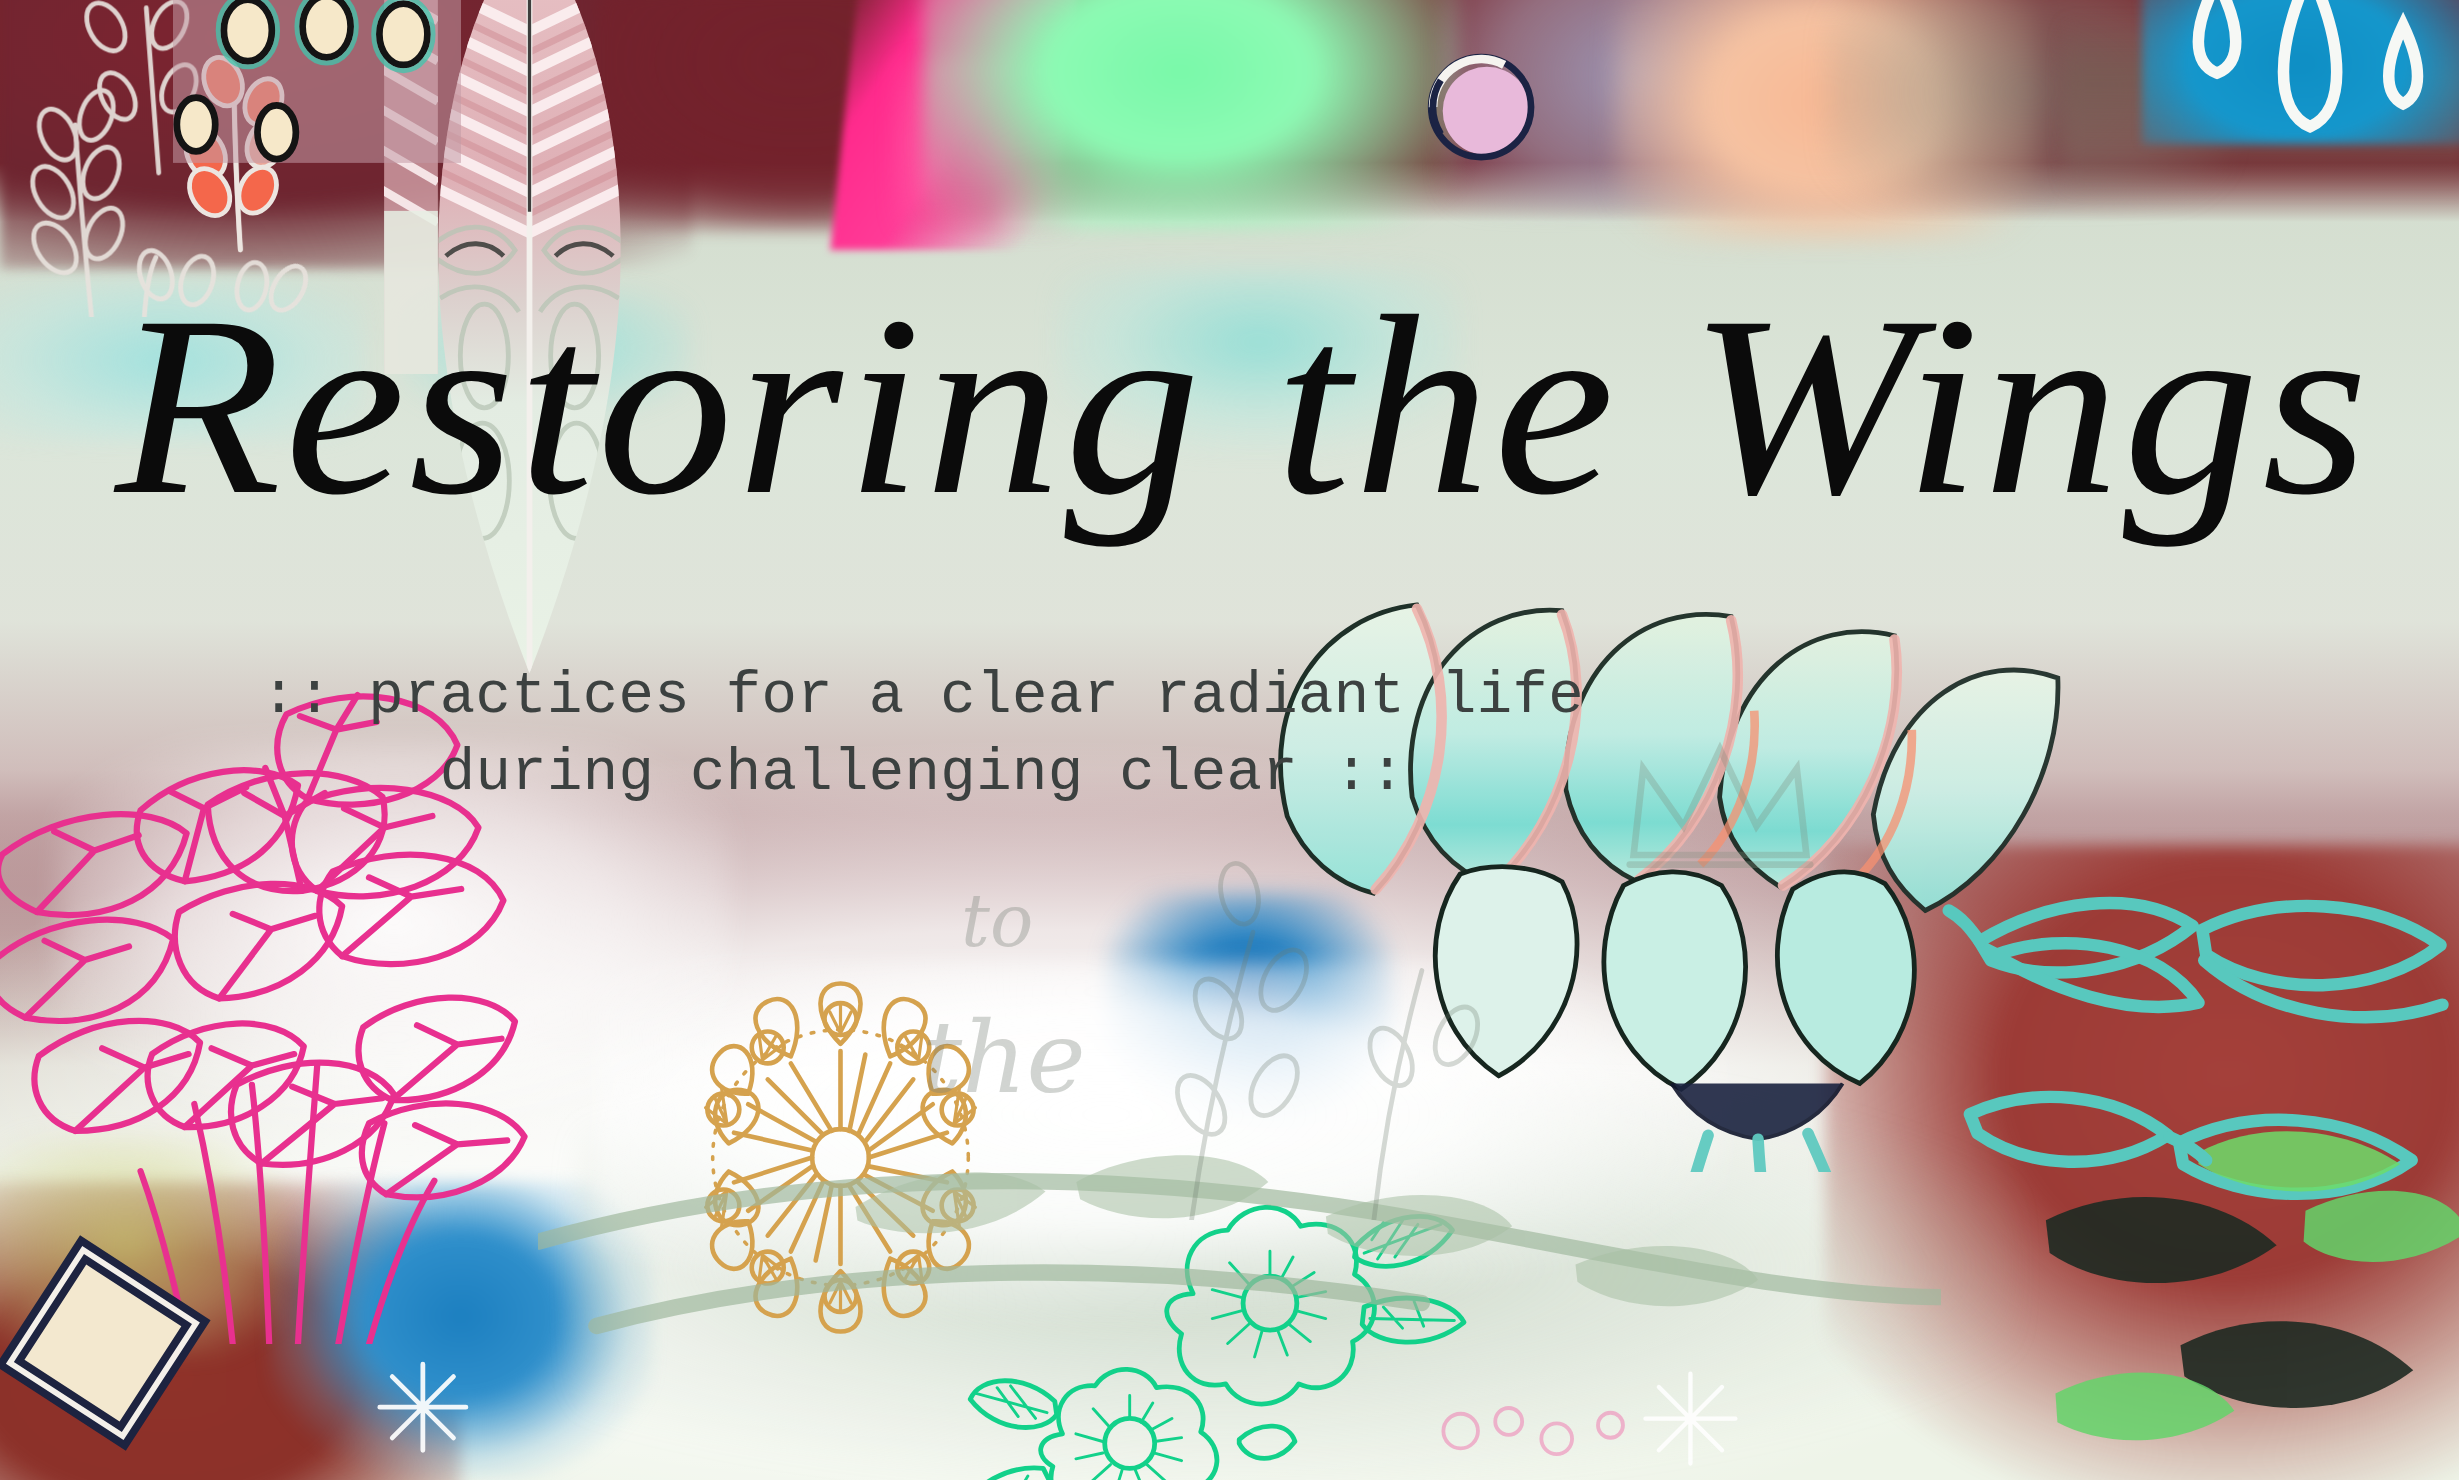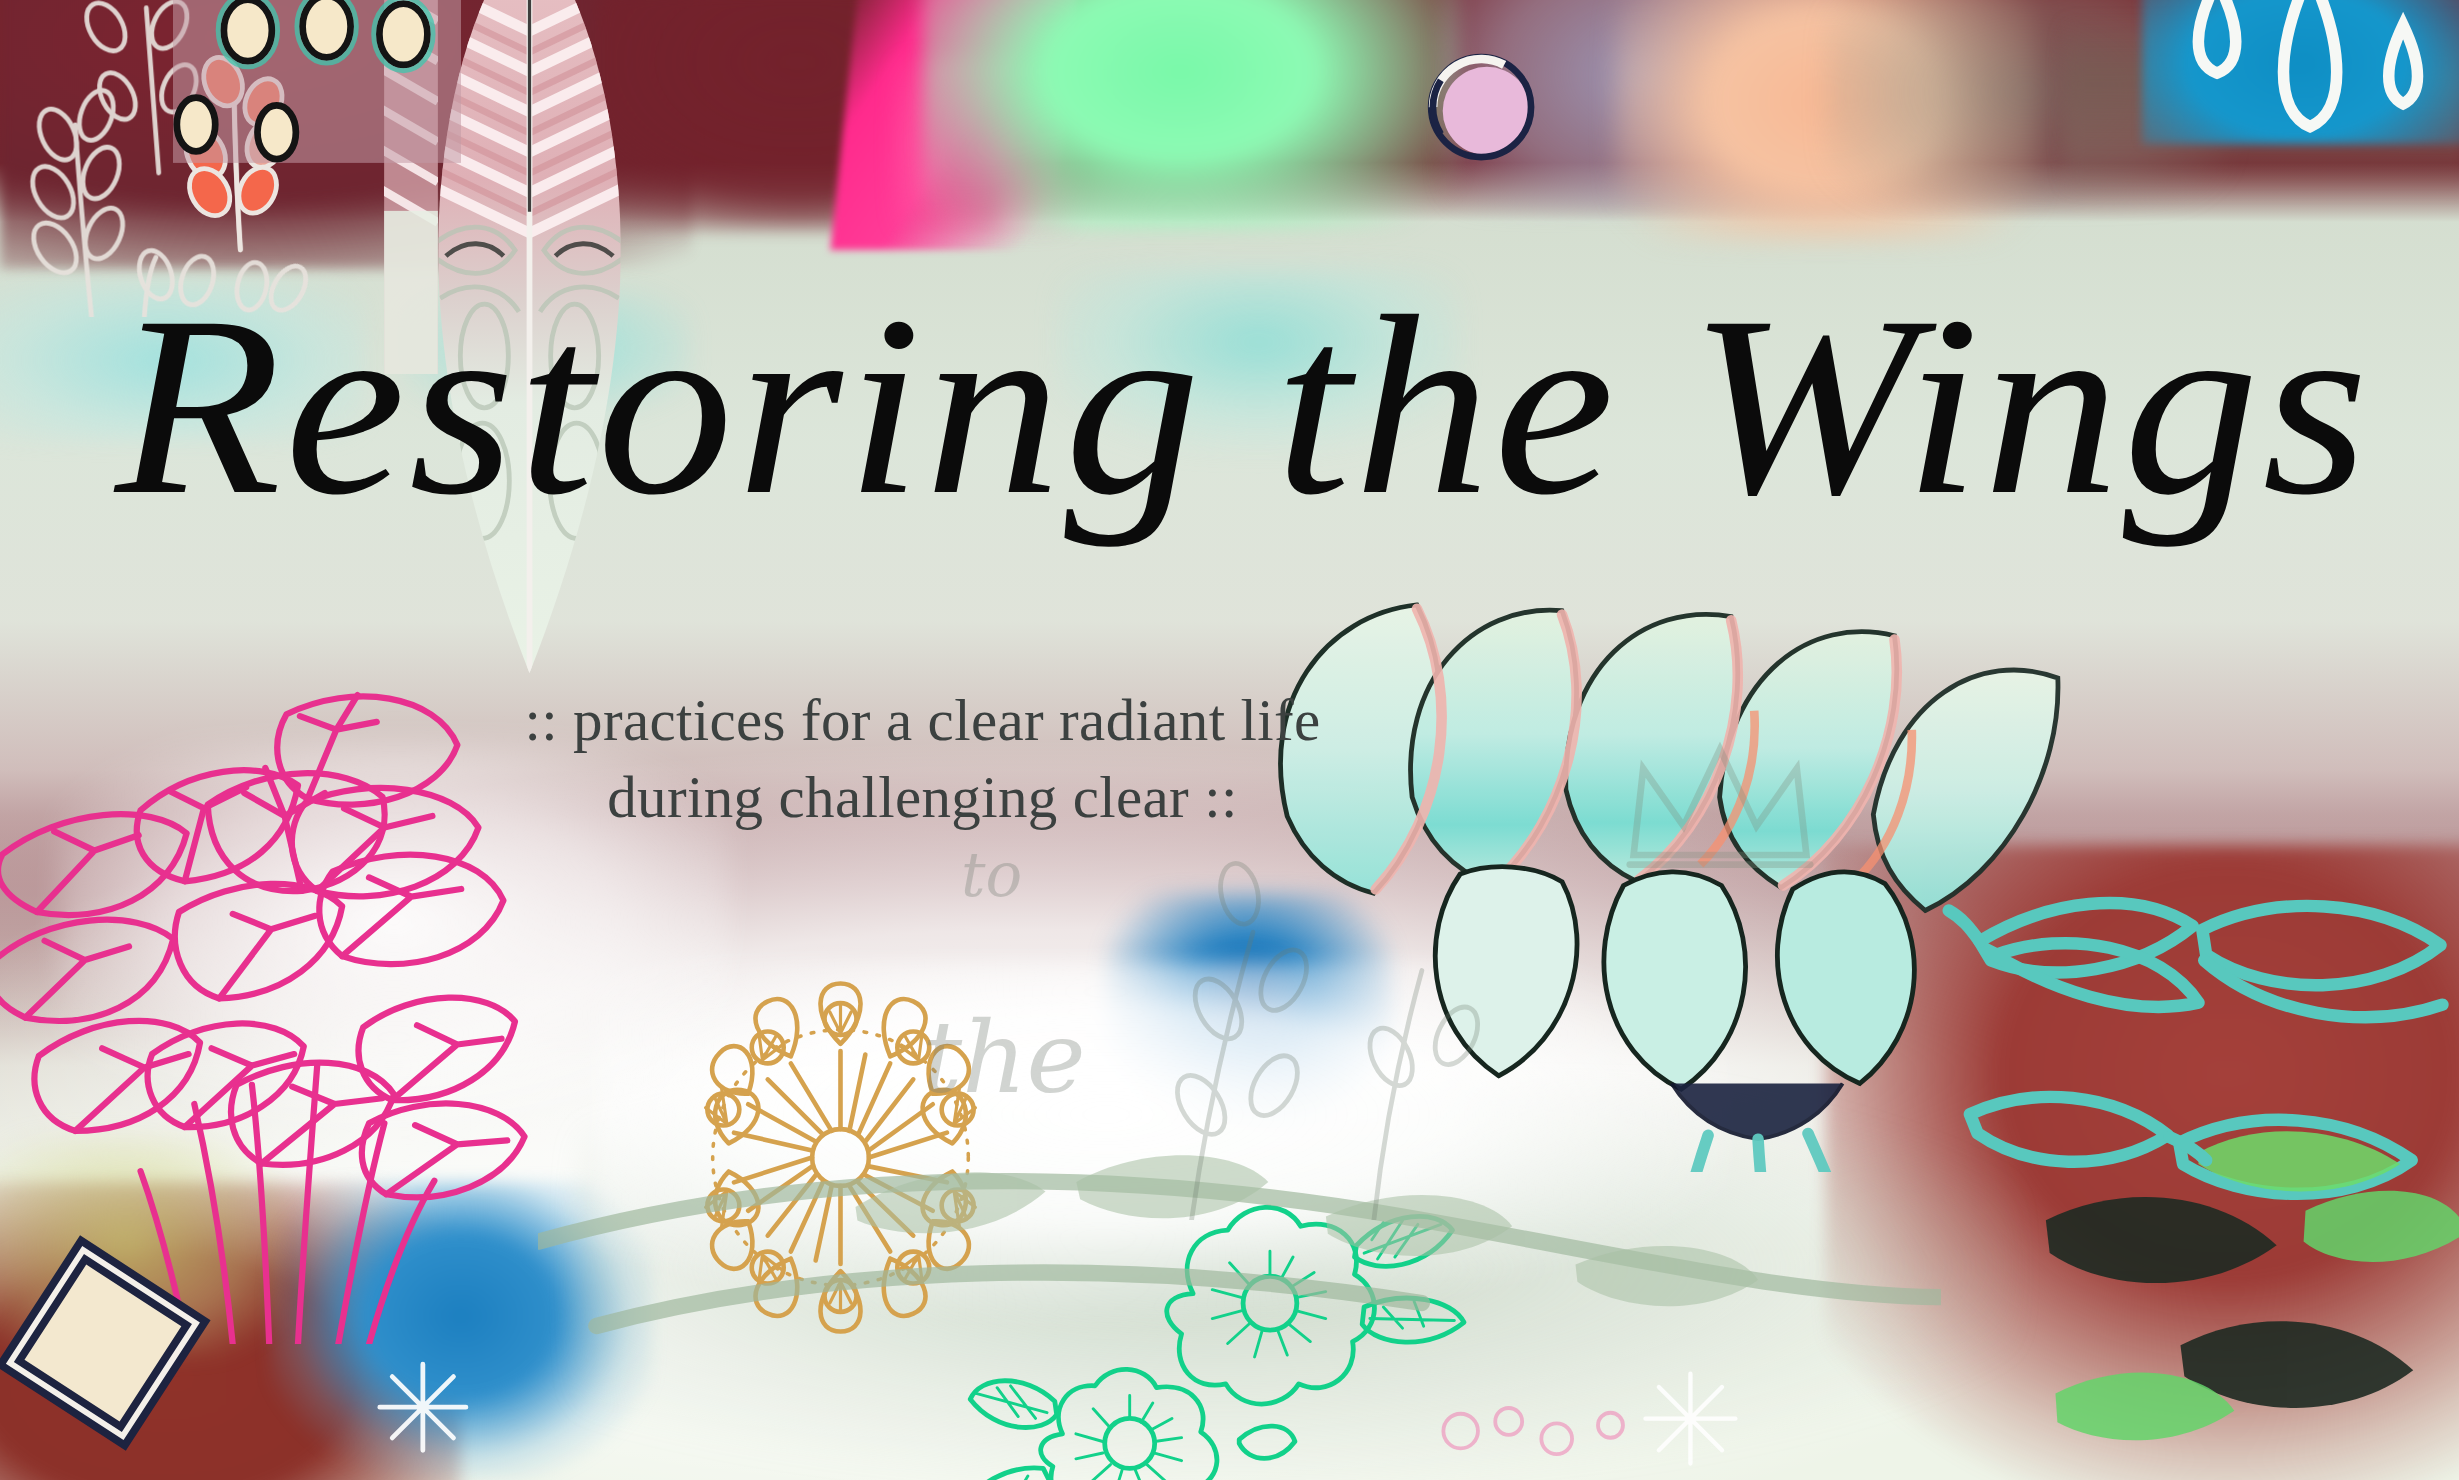--- a/index.html
+++ b/index.html
@@ -198,27 +198,26 @@
     text-align: left;
     transform: scaleX(1.06);
     transform-origin: left center;
   }
   .subtitle {
     position: absolute;
     left: 0;
     top: 663px;
     width: 1845px;
     text-align: center;
-    font-family: Liberation Serif, serif;
+    font-family: Liberation Mono, monospace;
     font-weight: 300;
     font-size: 59px;
     line-height: 1.15;
     letter-spacing: 0.006em;
     color: #3c4140;
-    margin-top: 24px;
   }
   .subtitle .line2 { display: block; margin-top: 9.6px; }
 
   
   .ghost-hand {
     position: absolute;
     font-family: "DejaVu Serif", serif;
     font-style: italic;
     color: rgba(120,128,120,0.34);
     pointer-events: none;
@@ -624,21 +623,21 @@
     </g>
   </svg>
 
   <svg class="deco" style="left:-9.6px; top:1230px; width:221px; height:231px;" viewBox="0 0 230 240">
     <g transform="rotate(-12 115 120)">
       <rect x="48" y="48" width="140" height="140" transform="rotate(45 118 118)" fill="#f3e8cf" stroke="#1d2340" stroke-width="22"></rect>
       <rect x="48" y="48" width="140" height="140" transform="rotate(45 118 118)" fill="none" stroke="#f4f0ea" stroke-width="6"></rect>
     </g>
   </svg>
 
-  <div class="ghost-hand" style="left:961px; top:839px; font-size:61px;">to</div>
+  <div class="ghost-hand" style="left:961px; top:879px; font-size:72px;">to</div>
   <div class="ghost-hand" style="left:922px; top:999px; font-size:100px;font-style:italic;">the</div>
 
   <svg class="deco" style="left:1134px; top:817px; width:403px; height:403px; opacity:0.28;" viewBox="0 0 420 420">
     <g fill="none" stroke="#6c7a6c" stroke-width="5" stroke-linecap="round">
       <path d="M60 420 C74 320 96 220 124 120"></path>
       <ellipse cx="88" cy="200" rx="20" ry="34" transform="rotate(-30 88 200)"></ellipse>
       <ellipse cx="156" cy="170" rx="20" ry="34" transform="rotate(28 156 170)"></ellipse>
       <ellipse cx="70" cy="300" rx="20" ry="34" transform="rotate(-32 70 300)"></ellipse>
       <ellipse cx="146" cy="280" rx="20" ry="34" transform="rotate(30 146 280)"></ellipse>
       <ellipse cx="110" cy="80" rx="19" ry="32" transform="rotate(-12 110 80)"></ellipse>

